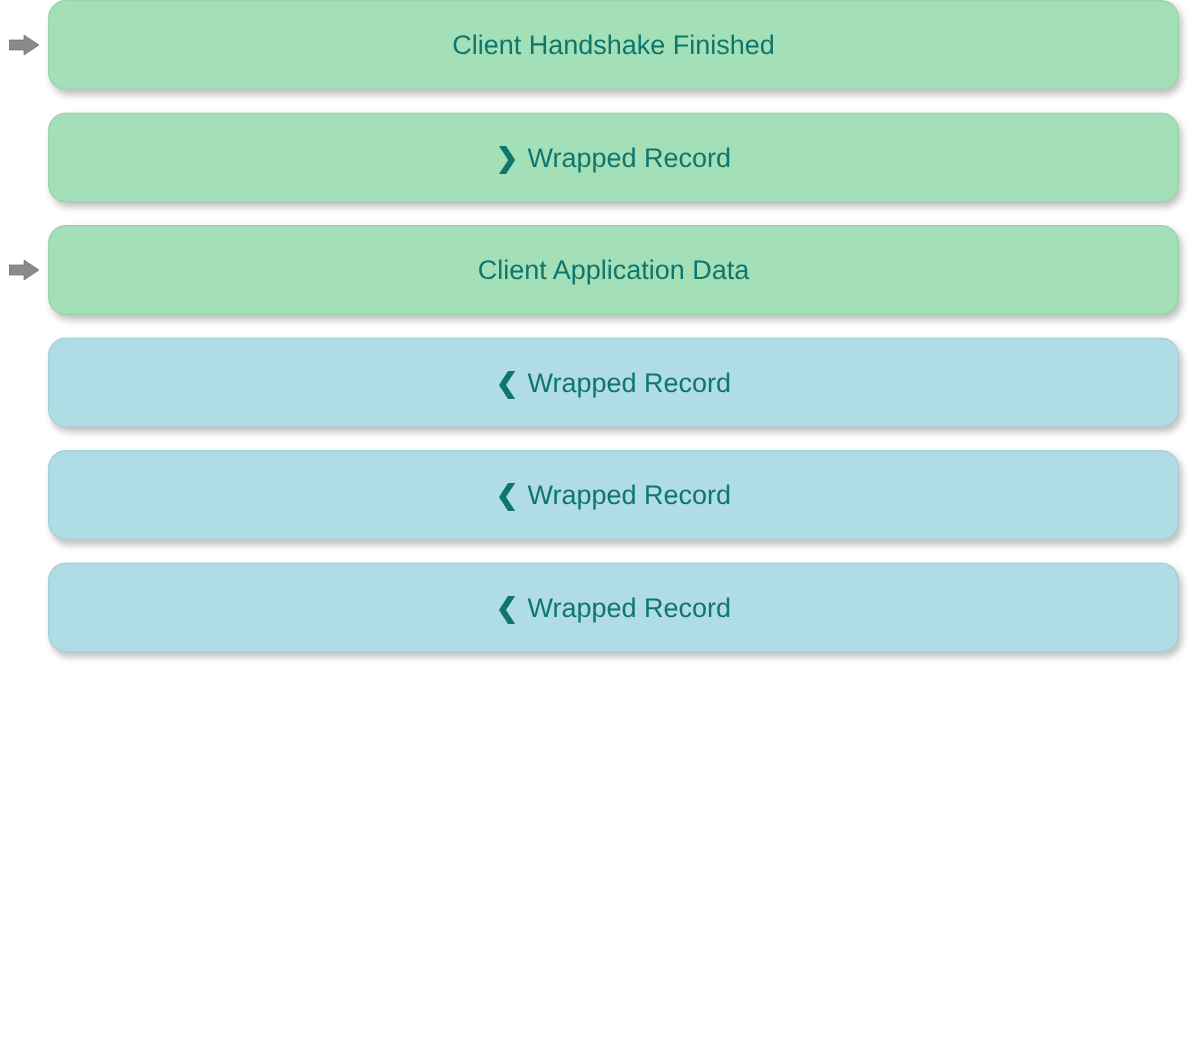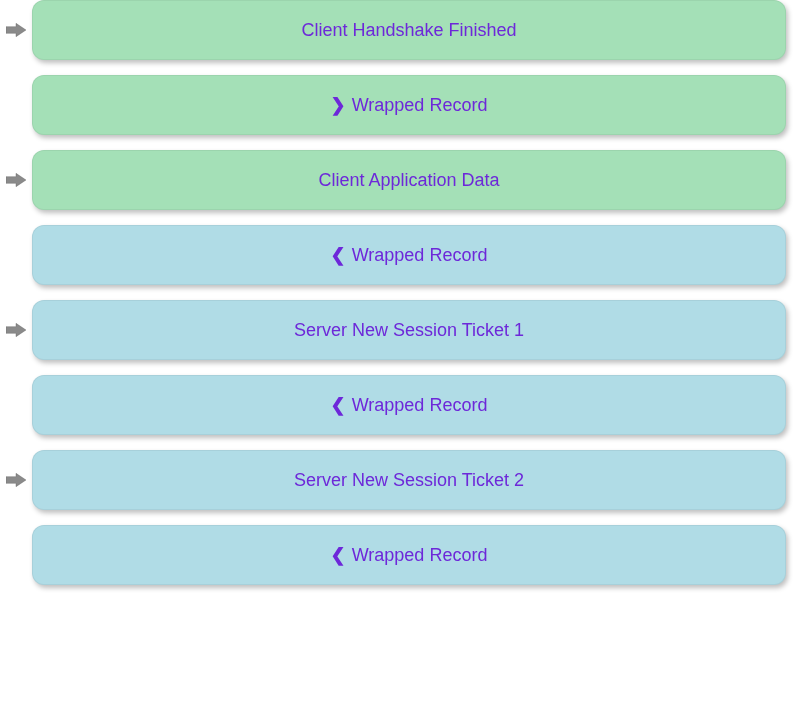--- a/index.html
+++ b/index.html
@@ -26,21 +26,21 @@
     height: 16px;
   }
   .box {
     flex: 1;
     min-height: 60px;
     border-radius: 12px;
     display: flex;
     align-items: center;
     justify-content: center;
     font-size: 18px;
-    color: #6d28d9;
+    color: #0f766e;
     box-shadow: 2px 3px 5px rgba(0,0,0,0.25);
     border: 1px solid rgba(0,0,0,0.05);
     margin-right: 14px;
     padding: 16px 20px;
   }
   .box.green { background: #a4e0b7; }
   .box.blue  { background: #b0dce6; }
   .chevron {
     display: inline-block;
     font-weight: bold;
@@ -80,44 +80,24 @@
       </div>
     </div>
     <div class="row">
       <div class="arrow-slot"></div>
       <div class="box blue">
         <span class="chevron">❮</span>
         <span>Wrapped Record</span>
       </div>
     </div>
     <div class="row">
-      <div class="arrow-slot">
-        <svg viewBox="0 0 24 16" class="arrow-icon">
-          <path d="M0 4 L12 4 L12 0 L24 8 L12 16 L12 12 L0 12 Z" fill="#8a8a8a" stroke="#666" stroke-width="0.5"></path>
-        </svg>
-      </div>
-      <div class="box blue">
-        <span>Server New Session Ticket 1</span>
-      </div>
-    </div>
-    <div class="row">
       <div class="arrow-slot"></div>
       <div class="box blue">
         <span class="chevron">❮</span>
         <span>Wrapped Record</span>
-      </div>
-    </div>
-    <div class="row">
-      <div class="arrow-slot">
-        <svg viewBox="0 0 24 16" class="arrow-icon">
-          <path d="M0 4 L12 4 L12 0 L24 8 L12 16 L12 12 L0 12 Z" fill="#8a8a8a" stroke="#666" stroke-width="0.5"></path>
-        </svg>
-      </div>
-      <div class="box blue">
-        <span>Server New Session Ticket 2</span>
       </div>
     </div>
     <div class="row">
       <div class="arrow-slot"></div>
       <div class="box blue">
         <span class="chevron">❮</span>
         <span>Wrapped Record</span>
       </div>
     </div>
   </div>

